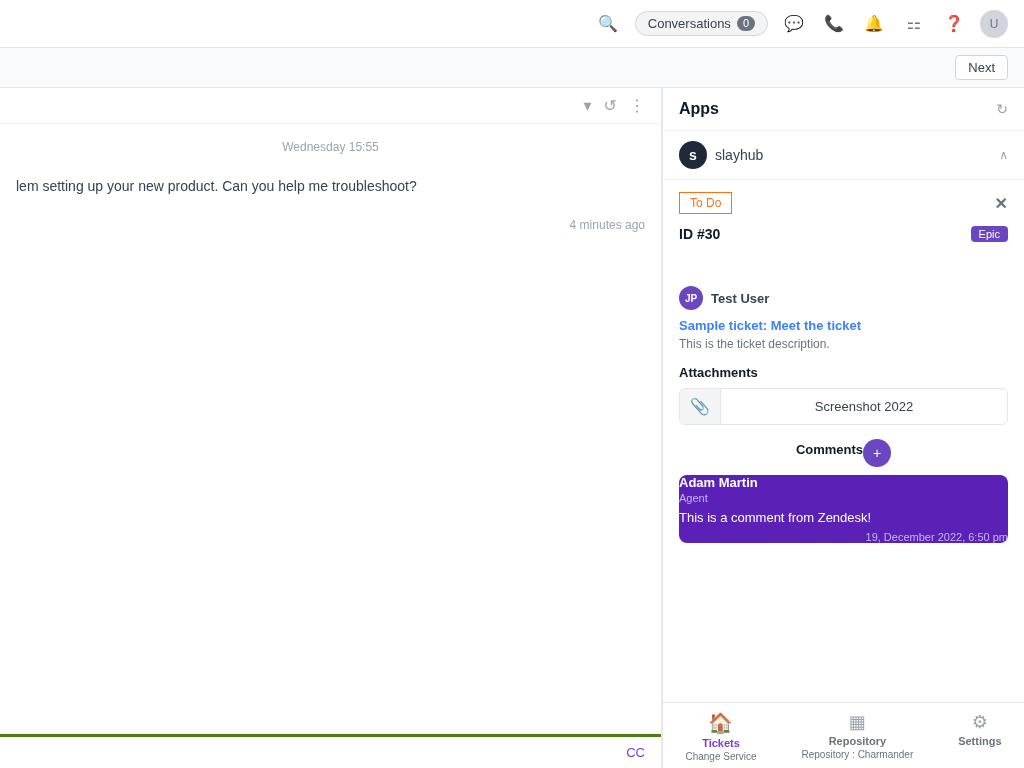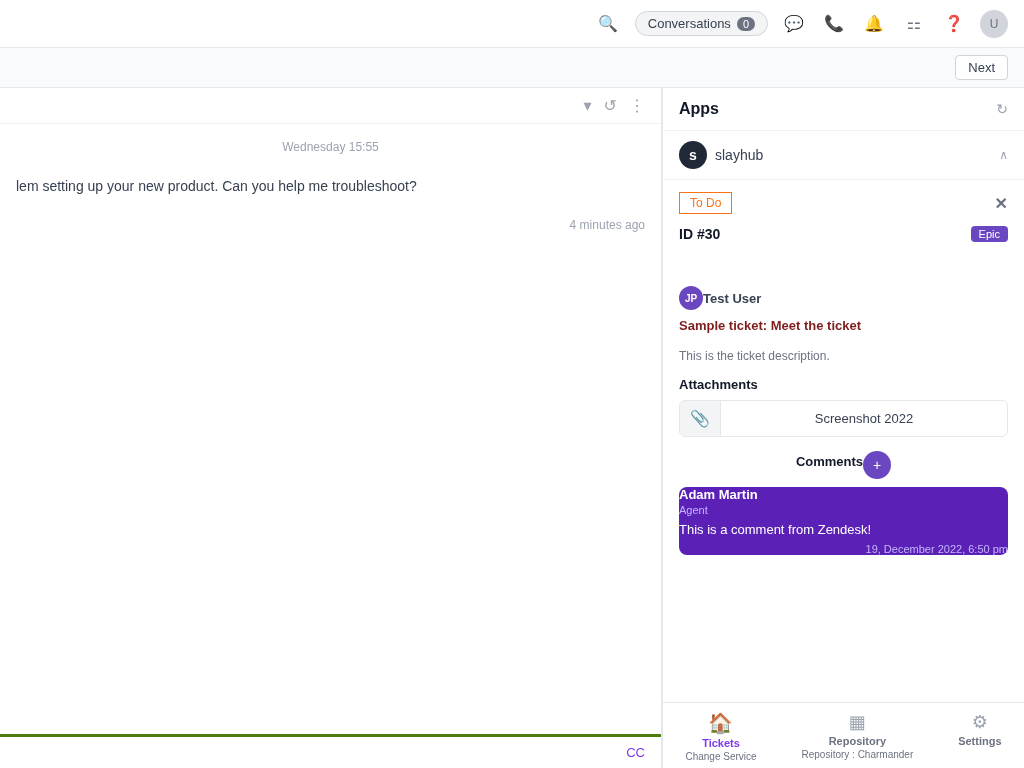--- a/index.html
+++ b/index.html
@@ -7,21 +7,21 @@
 
     
     .top-nav {
       position: fixed; top: 0; left: 0; right: 0; height: 48px;
       background: #fff; border-bottom: 1px solid #e5e7eb;
       display: flex; align-items: center; justify-content: flex-end;
       padding: 0 16px; gap: 12px; z-index: 100;
     }
     .nav-icon { width: 28px; height: 28px; display: flex; align-items: center; justify-content: center; color: #6b7280; cursor: pointer; font-size: 16px; }
     .conversations-btn {
-      display: flex; align-items: center; gap: 6px;
+      display: flex; gap: 6px;
       background: #f3f4f6; border: 1px solid #d1d5db; border-radius: 20px;
       padding: 4px 12px; font-size: 13px; color: #374151; cursor: pointer;
     }
     .conversations-btn .badge {
       background: #6b7280; color: #fff; border-radius: 10px;
       padding: 1px 6px; font-size: 11px;
     }
     .avatar-circle {
       width: 28px; height: 28px; border-radius: 50%;
       background: #d1d5db; display: flex; align-items: center; justify-content: center;
@@ -103,29 +103,29 @@
     }
     .close-btn { color: #6b7280; cursor: pointer; font-size: 16px; font-weight: bold; }
 
     .ticket-id-row { display: flex; align-items: center; justify-content: space-between; margin-bottom: 10px; }
     .ticket-id { font-size: 14px; font-weight: 600; color: #111827; }
     .epic-badge {
       background: #6b46c1; color: #fff; border-radius: 4px;
       padding: 2px 8px; font-size: 11px; font-weight: 500;
     }
 
-    .ticket-user-row { display: flex; align-items: center; gap: 0; margin-bottom: 8px; margin-top: 44px; }
+    .ticket-user-row { display: flex; align-items: center; gap: 8px; margin-bottom: 8px; margin-top: 44px; }
     .user-avatar {
       width: 24px; height: 24px; border-radius: 50%; background: #6b46c1;
       display: flex; align-items: center; justify-content: center;
       font-size: 10px; color: #fff; font-weight: bold; flex-shrink: 0;
     }
     .user-name { font-size: 13px; font-weight: 600; color: #374151; }
 
-    .ticket-title { font-size: 13px; font-weight: 700; color: #7f1d1d; margin-bottom: 16px; }
+    .ticket-title { font-size: 13px; font-weight: 700; color: #3b82f6; margin-bottom: 4px; }
     .ticket-desc { font-size: 12px; color: #6b7280; margin-bottom: 14px; }
 
     .section-label { font-size: 13px; font-weight: 700; color: #111827; margin-bottom: 8px; }
 
     .attachment-row {
       display: flex; align-items: center; border: 1px solid #e5e7eb; border-radius: 6px;
       overflow: hidden; margin-bottom: 14px;
     }
     .attachment-icon-box {
       background: #f3f4f6; padding: 8px 10px; display: flex; align-items: center;

